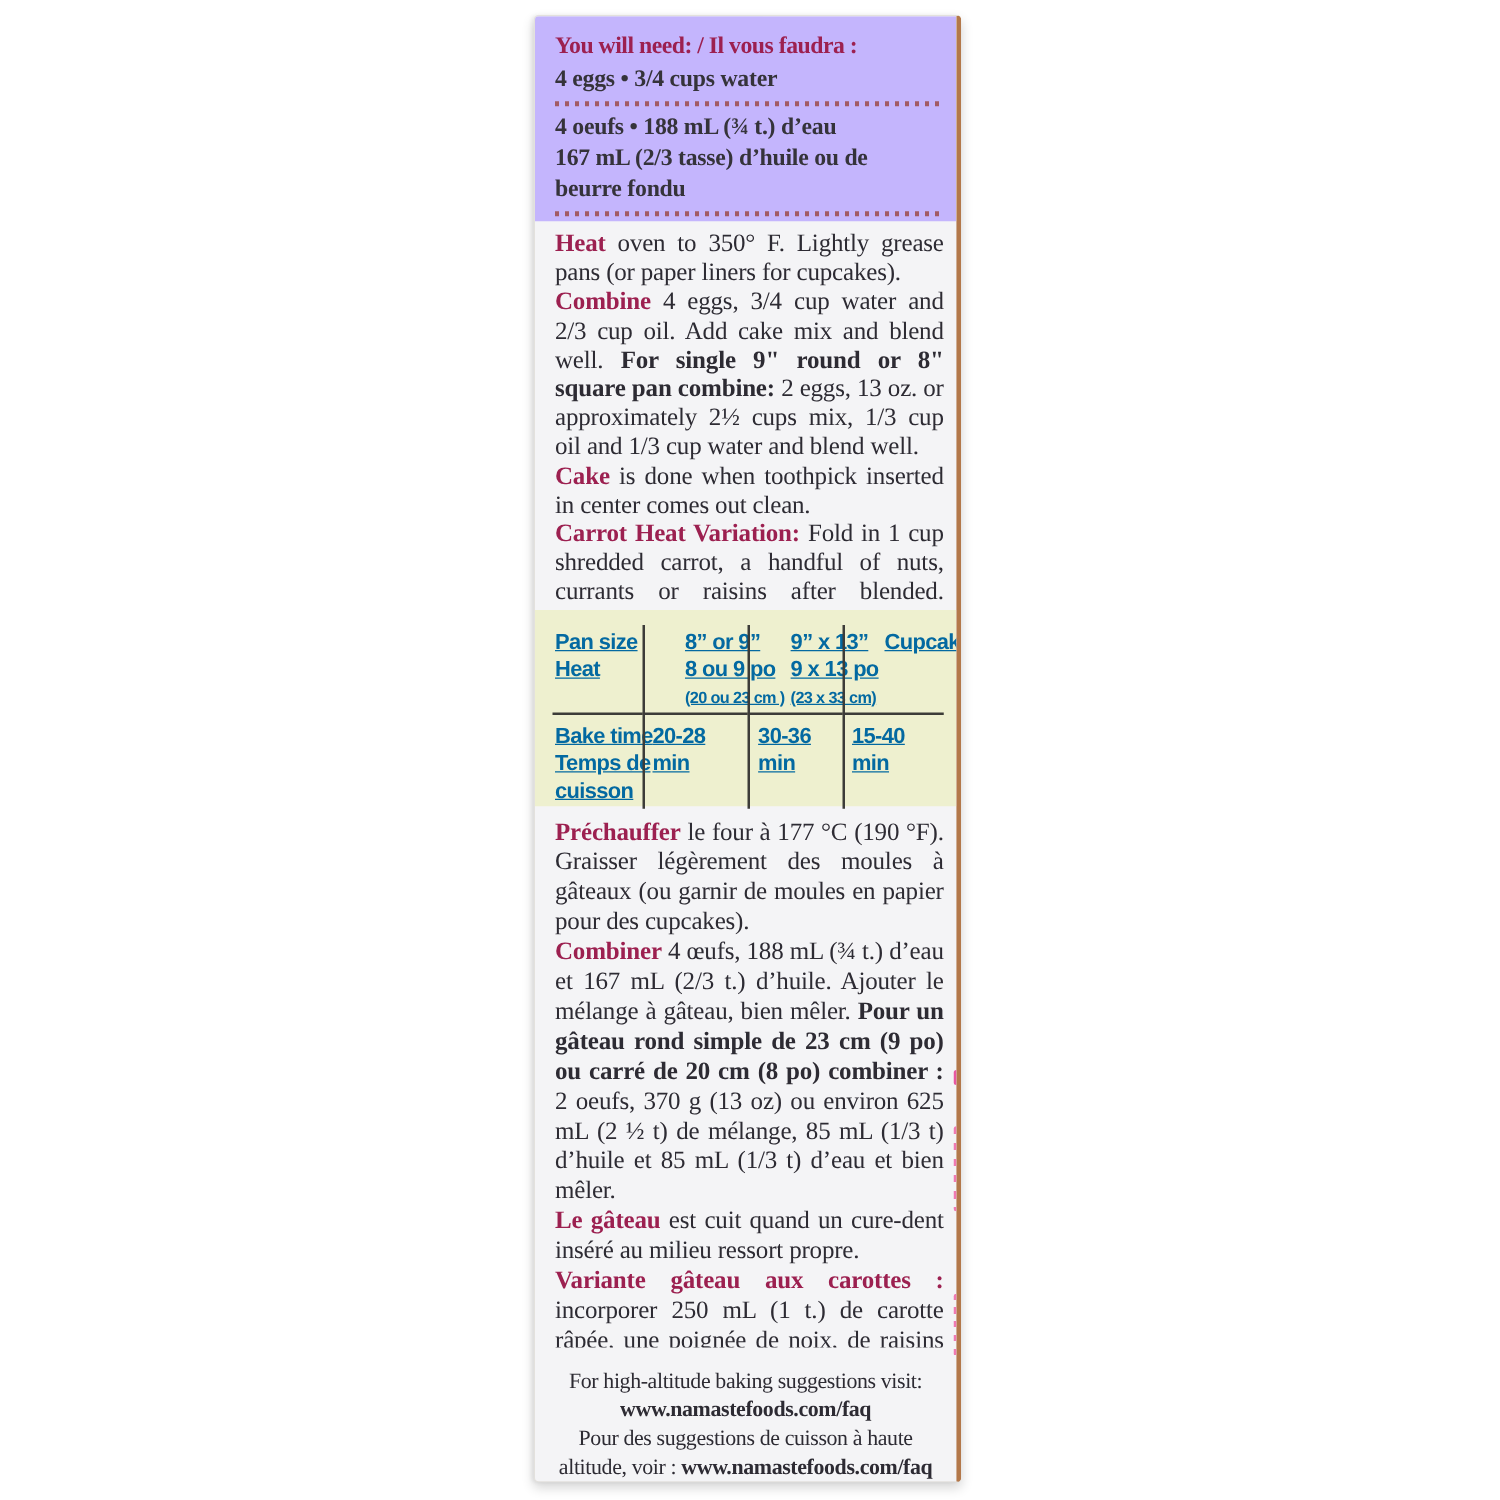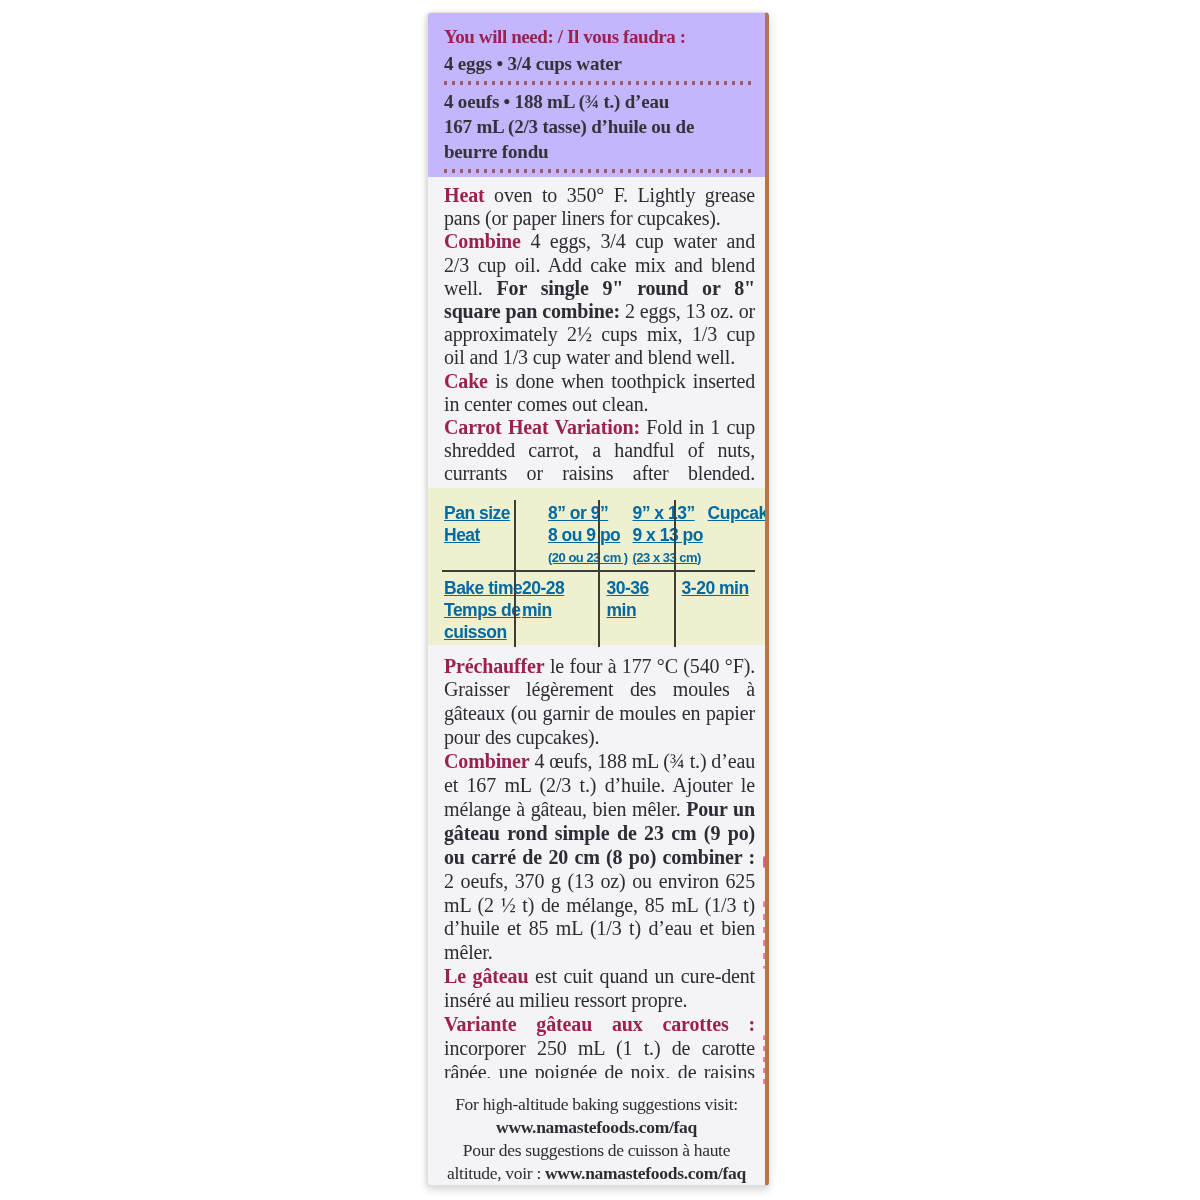--- a/index.html
+++ b/index.html
@@ -107,26 +107,26 @@
         <div class="cell vline hrow">
             <div class="cell-line">Cupcakes</div>
           </div>
         <div class="cell first trow">
             <div class="cell-line">Bake time</div>
             <div class="cell-line">Temps de</div>
             <div class="cell-line">cuisson</div>
           </div>
         <div class="cell vline trow">20-28 min</div>
         <div class="cell vline trow">30-36 min</div>
-        <div class="cell vline trow">3-20 min</div>
+        <div class="cell vline trow">15-40 min</div>
       </div>
     </section>
 
     <section class="sec sec-fr">
-        <p class="para"><span class="lead">Préchauffer</span><span class="n"> le four à 177 °C (540 °F). Graisser légèrement des moules à gâteaux (ou garnir de moules en papier pour des cupcakes).</span></p>
+        <p class="para"><span class="lead">Préchauffer</span><span class="n"> le four à 177 °C (190 °F). Graisser légèrement des moules à gâteaux (ou garnir de moules en papier pour des cupcakes).</span></p>
         <p class="para"><span class="lead">Combiner</span><span class="n"> 4 œufs, 188 mL (¾ t.) d’eau et 167 mL (2/3 t.) d’huile. Ajouter le mélange à gâteau, bien mêler. </span><span class="b">Pour un gâteau rond simple de 23 cm (9 po) ou carré de 20 cm (8 po) combiner :</span><span class="n"> 2 oeufs, 370 g (13 oz) ou environ 625 mL (2 ½ t) de mélange, 85 mL (1/3 t) d’huile et 85 mL (1/3 t) d’eau et bien mêler.</span></p>
         <p class="para"><span class="lead">Le gâteau</span><span class="n"> est cuit quand un cure-dent inséré au milieu ressort propre.</span></p>
         <p class="para"><span class="lead">Variante gâteau aux carottes :</span><span class="n"> incorporer 250 mL (1 t.) de carotte râpée, une poignée de noix, de raisins secs après avoir mêlé. Savoureux!</span></p>
       </section>
 
     <section class="sec sec-footer">
         <div class="fline"><span class="n">For high-altitude baking suggestions visit:</span></div>
         <div class="fline"><span class="b">www.namastefoods.com/faq</span></div>
         <div class="fline"><span class="n">Pour des suggestions de cuisson à haute</span></div>
         <div class="fline"><span class="n">altitude, voir : </span><span class="b">www.namastefoods.com/faq</span></div>

